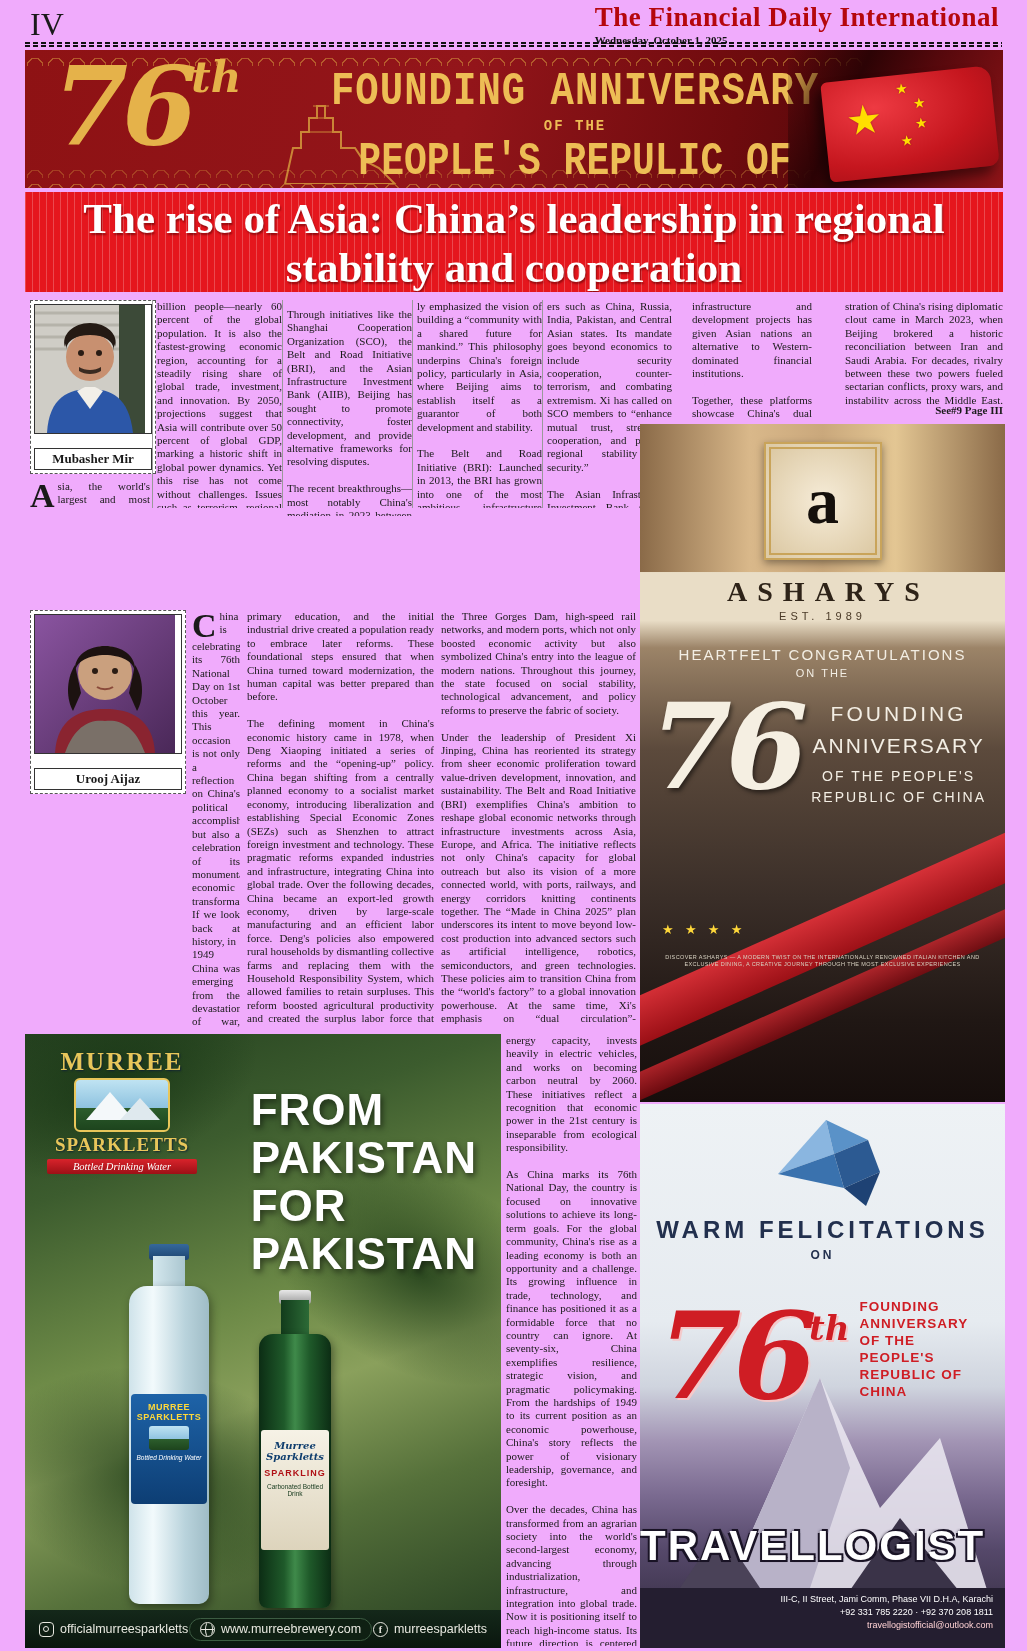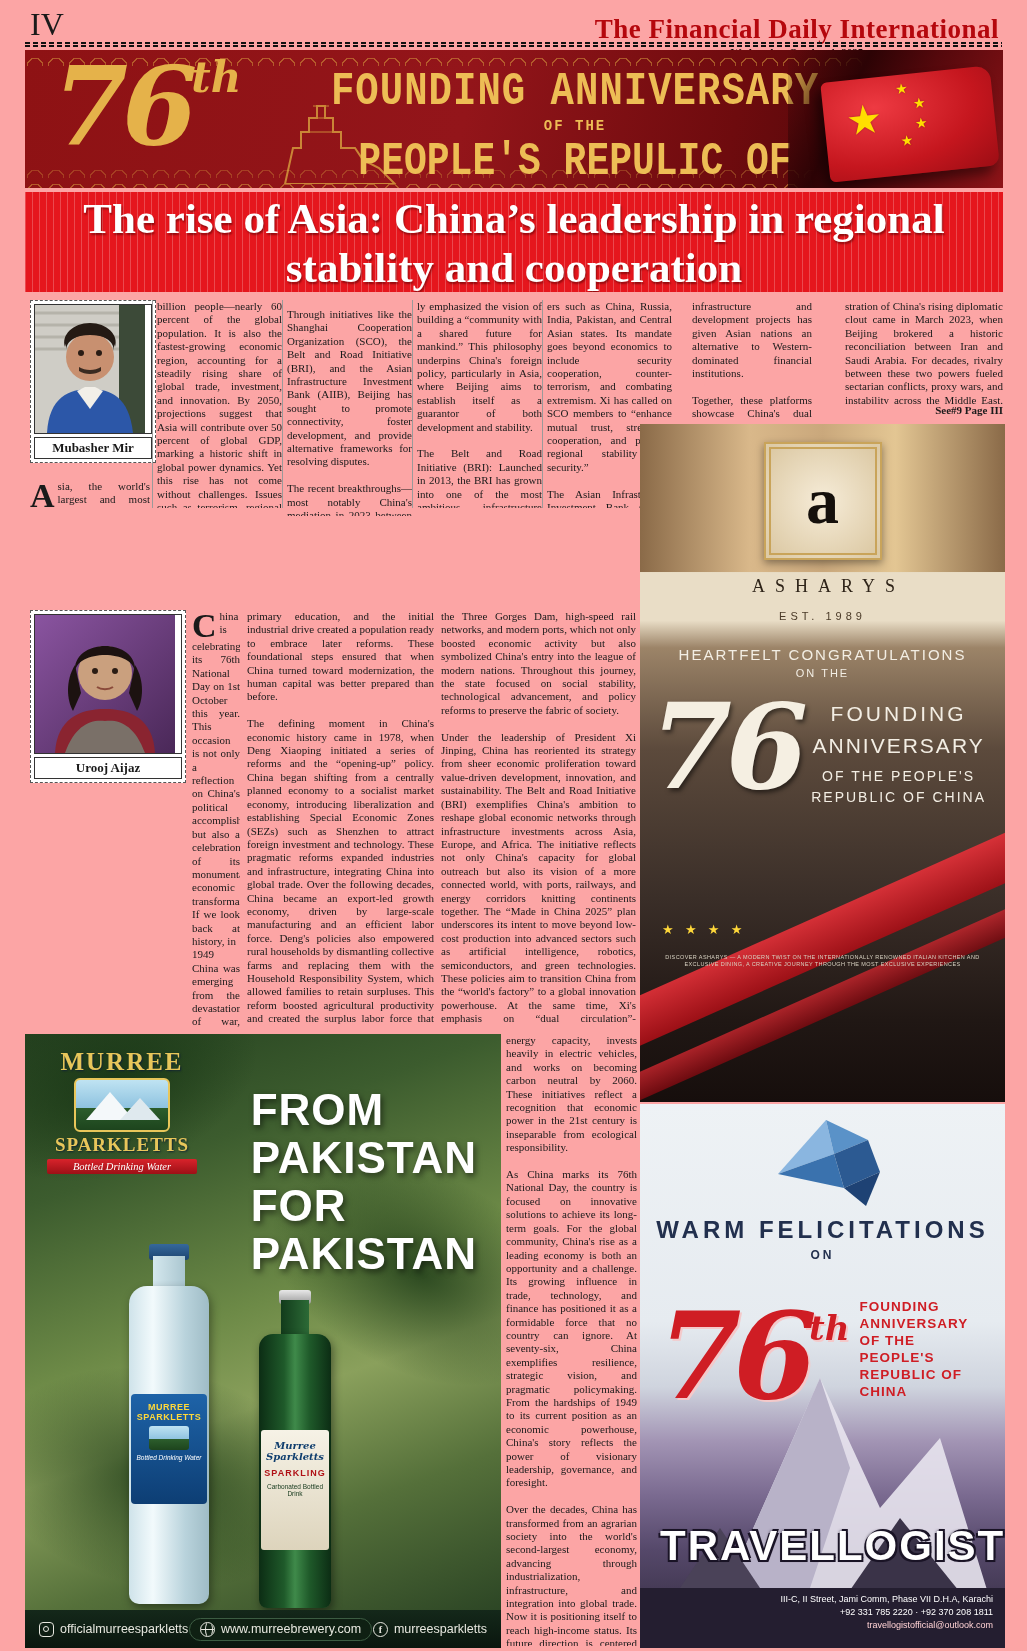--- a/index.html
+++ b/index.html
@@ -1,20 +1,20 @@
 <!DOCTYPE html>
 <html><head>
 <meta charset="utf-8">
 <style>
   html,body{margin:0;padding:0;background:#e8e8e4;}
-  #page{position:relative;width:1027px;height:1651px;background:#fca5a5;margin:0 auto;overflow:hidden;
+  #page{position:relative;width:1027px;height:1651px;background:#f0abfc;margin:0 auto;overflow:hidden;
         font-family:"Liberation Serif",serif;color:#1a1a1a;}
   
   .pagenum{position:absolute;left:30px;top:6px;font-size:32px;font-family:"Liberation Serif",serif;}
-  .masthead{position:absolute;right:28px;top:14px;text-align:center;}
+  .masthead{position:absolute;right:28px;top:2px;text-align:left;}
   .masthead .title{font-family:"Liberation Serif",serif;font-weight:bold;font-size:27px;color:#b5070d;letter-spacing:.5px;}
   .masthead .date{font-size:11px;font-weight:bold;color:#111;margin-top:1px;}
   .ruledash{position:absolute;left:25px;right:25px;height:2px;
      background:repeating-linear-gradient(90deg,#111 0 5px,transparent 5px 8px);}
   
   .banner{position:absolute;left:25px;top:50px;width:978px;height:138px;overflow:hidden;
      background:linear-gradient(100deg,#8e1214 0%,#93151a 45%,#6e0b0e 72%,#3a0406 100%);}
   .banner .scallops{position:absolute;left:0;right:0;height:22px;opacity:.5;
      background-image:radial-gradient(circle at 10px 22px,transparent 7px,#d9a23f 7px,#d9a23f 8.5px,transparent 8.5px);
      background-size:21px 22px;}
@@ -45,35 +45,35 @@
   #band2 .ht{font-size:36px;line-height:43px;padding-top:2px;}
   
   .bodycol{position:absolute;font-size:11px;line-height:13.4px;text-align:justify;overflow:hidden;
       white-space:pre-line;}
   .vrule{position:absolute;width:1px;background:#9a9a9a;}
   .dropcap{float:left;font-size:34px;line-height:28px;font-weight:bold;padding:2px 3px 0 0;}
   .jump{position:absolute;font-size:11px;font-weight:bold;text-align:right;}
   
   .authorbox{position:absolute;border:1px dashed #555;padding:3px;background:#fff;}
   .authorbox .inner{border:1px solid #333;}
-  .authorbox .nameplate{border:1px solid #333;margin-top:3px;text-align:center;
+  .authorbox .nameplate{border:1px solid #333;margin-top:14px;text-align:center;
       font-weight:bold;font-size:13px;padding:2px 12px;background:#fff;}
   .photo{display:block;}
   
   #asharys{position:absolute;left:640px;top:424px;width:365px;height:678px;overflow:hidden;
       background:linear-gradient(180deg,#caa87c 0,#b99468 18%,#e9ddc6 22%,#e9ddc6 29%,
       #9c8468 33%,#5c4a3c 48%,#3a2e28 70%,#201714 88%,#160e0c 100%);}
   #asharys .topphoto{position:absolute;left:0;top:0;width:100%;height:148px;
       background:linear-gradient(90deg,#8a6a48,#d9b88a 30%,#caa87c 50%,#e3c693 70%,#8a6a48);}
   .monoframe{position:absolute;left:50%;top:18px;transform:translateX(-50%);width:104px;height:104px;
       border:7px double #c9a45a;background:radial-gradient(#f6ecd8,#dcc9a4);box-shadow:0 3px 8px rgba(0,0,0,.4);
       display:flex;align-items:center;justify-content:center;}
   .monoframe .a{font-family:"Liberation Serif",serif;font-size:66px;font-weight:bold;color:#15100c;}
   .ashname{position:absolute;left:12px;right:0;top:152px;text-align:center;color:#2e2318;
-      font-family:"Liberation Serif",serif;font-size:18px;letter-spacing:10px;font-weight:normal;}
+      font-family:"Liberation Serif",serif;font-size:28px;letter-spacing:10px;font-weight:bold;}
   .ashest{position:absolute;left:0;right:0;top:186px;text-align:center;color:#4a3a28;
       font-family:"Liberation Sans",sans-serif;font-size:11px;letter-spacing:4px;}
   .ashmsg{position:absolute;left:0;right:0;top:222px;text-align:center;color:#f3eee4;
       font-family:"Liberation Sans",sans-serif;}
   .ashmsg .l1{font-size:15px;letter-spacing:2px;}
   .ashmsg .l2{font-size:11px;letter-spacing:2px;margin-top:4px;}
   .ash76row{position:absolute;left:10px;top:268px;width:345px;display:flex;align-items:flex-start;}
   .ash76{font-family:"DejaVu Serif",serif;font-style:italic;font-weight:bold;font-size:118px;
       line-height:110px;color:#f5efe2;text-shadow:2px 3px 4px rgba(0,0,0,.5);letter-spacing:-6px;}
   .ashwords{flex:1;text-align:center;color:#f3eee4;font-family:"Liberation Sans",sans-serif;padding-top:10px;}
@@ -98,21 +98,21 @@
       font-family:"Liberation Sans",sans-serif;font-weight:bold;font-size:12px;letter-spacing:3px;}
   .t76row{position:absolute;left:18px;top:168px;width:330px;display:flex;}
   .t76{font-family:"DejaVu Serif",serif;font-style:italic;font-weight:bold;color:#cf1d24;
       font-size:120px;line-height:112px;letter-spacing:-8px;text-shadow:2px 2px 0 #f4c9ca;}
   .t76 .th{font-size:34px;vertical-align:58px;letter-spacing:0;}
   .twords{padding:26px 0 0 10px;color:#cf1d24;font-family:"Liberation Sans",sans-serif;font-weight:bold;}
   .twords div{font-size:13.5px;letter-spacing:1px;line-height:17px;}
   .peak{position:absolute;left:0;bottom:0;width:100%;height:300px;}
   .tbrand{position:absolute;left:0;right:0;bottom:78px;text-align:left;color:#fff;
       font-family:"Liberation Sans",sans-serif;font-weight:bold;font-size:42px;letter-spacing:2px;
-      text-shadow:0 0 3px #1a1426,2px 2px 0 #1a1426,-2px 2px 0 #1a1426,2px -2px 0 #1a1426;margin-left:20px;}
+      text-shadow:0 0 3px #1a1426,2px 2px 0 #1a1426,-2px 2px 0 #1a1426,2px -2px 0 #1a1426;}
   .tcontact{position:absolute;left:0;right:12px;bottom:16px;text-align:right;color:#fff;
       font-family:"Liberation Sans",sans-serif;font-size:9px;line-height:13px;}
   .tcontact .em{color:#ffd2d4;}
   
   #murree{position:absolute;left:25px;top:1034px;width:476px;height:614px;overflow:hidden;
       background:linear-gradient(160deg,#24401f 0,#3c5c2e 22%,#6d8a47 45%,#8aa05c 58%,#55703a 75%,#233c20 100%);}
   .leaf{position:absolute;border-radius:50%;background:radial-gradient(ellipse,rgba(20,50,18,.75),rgba(20,50,18,0) 70%);}
   .murlogo{position:absolute;left:22px;top:14px;width:150px;text-align:center;}
   .murlogo .m1{font-family:"Liberation Serif",serif;font-weight:bold;color:#e8c65a;font-size:25px;letter-spacing:2px;text-shadow:1px 1px 2px #123;}
   .murlogo .mt{width:92px;height:50px;margin:2px auto;background:linear-gradient(180deg,#bfe3f2 0,#8fc3e0 55%,#2c5d2c 56%,#1d441d 100%);

